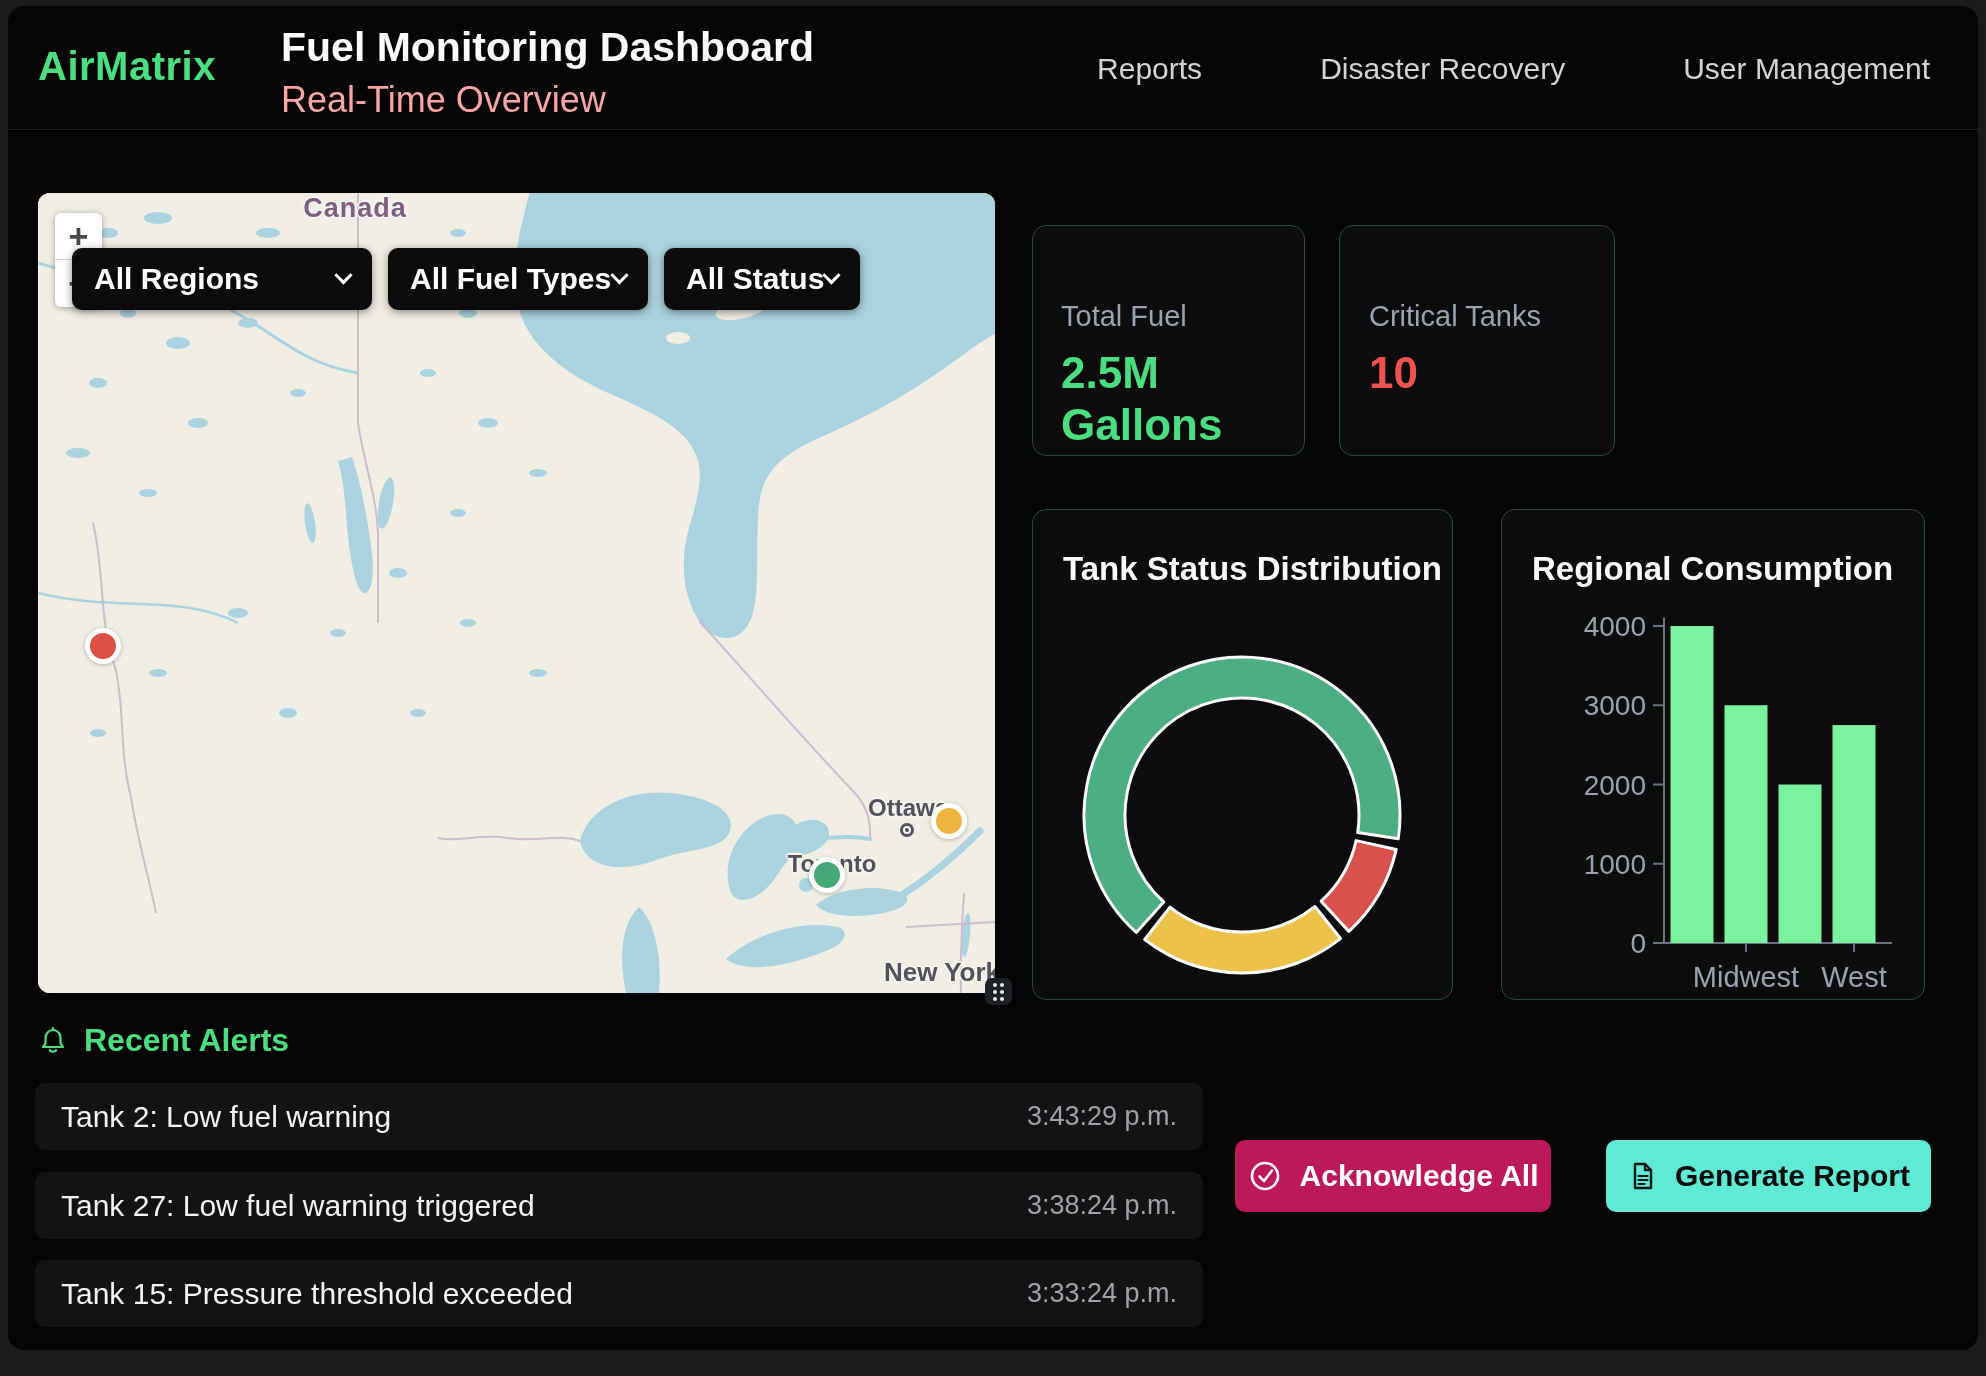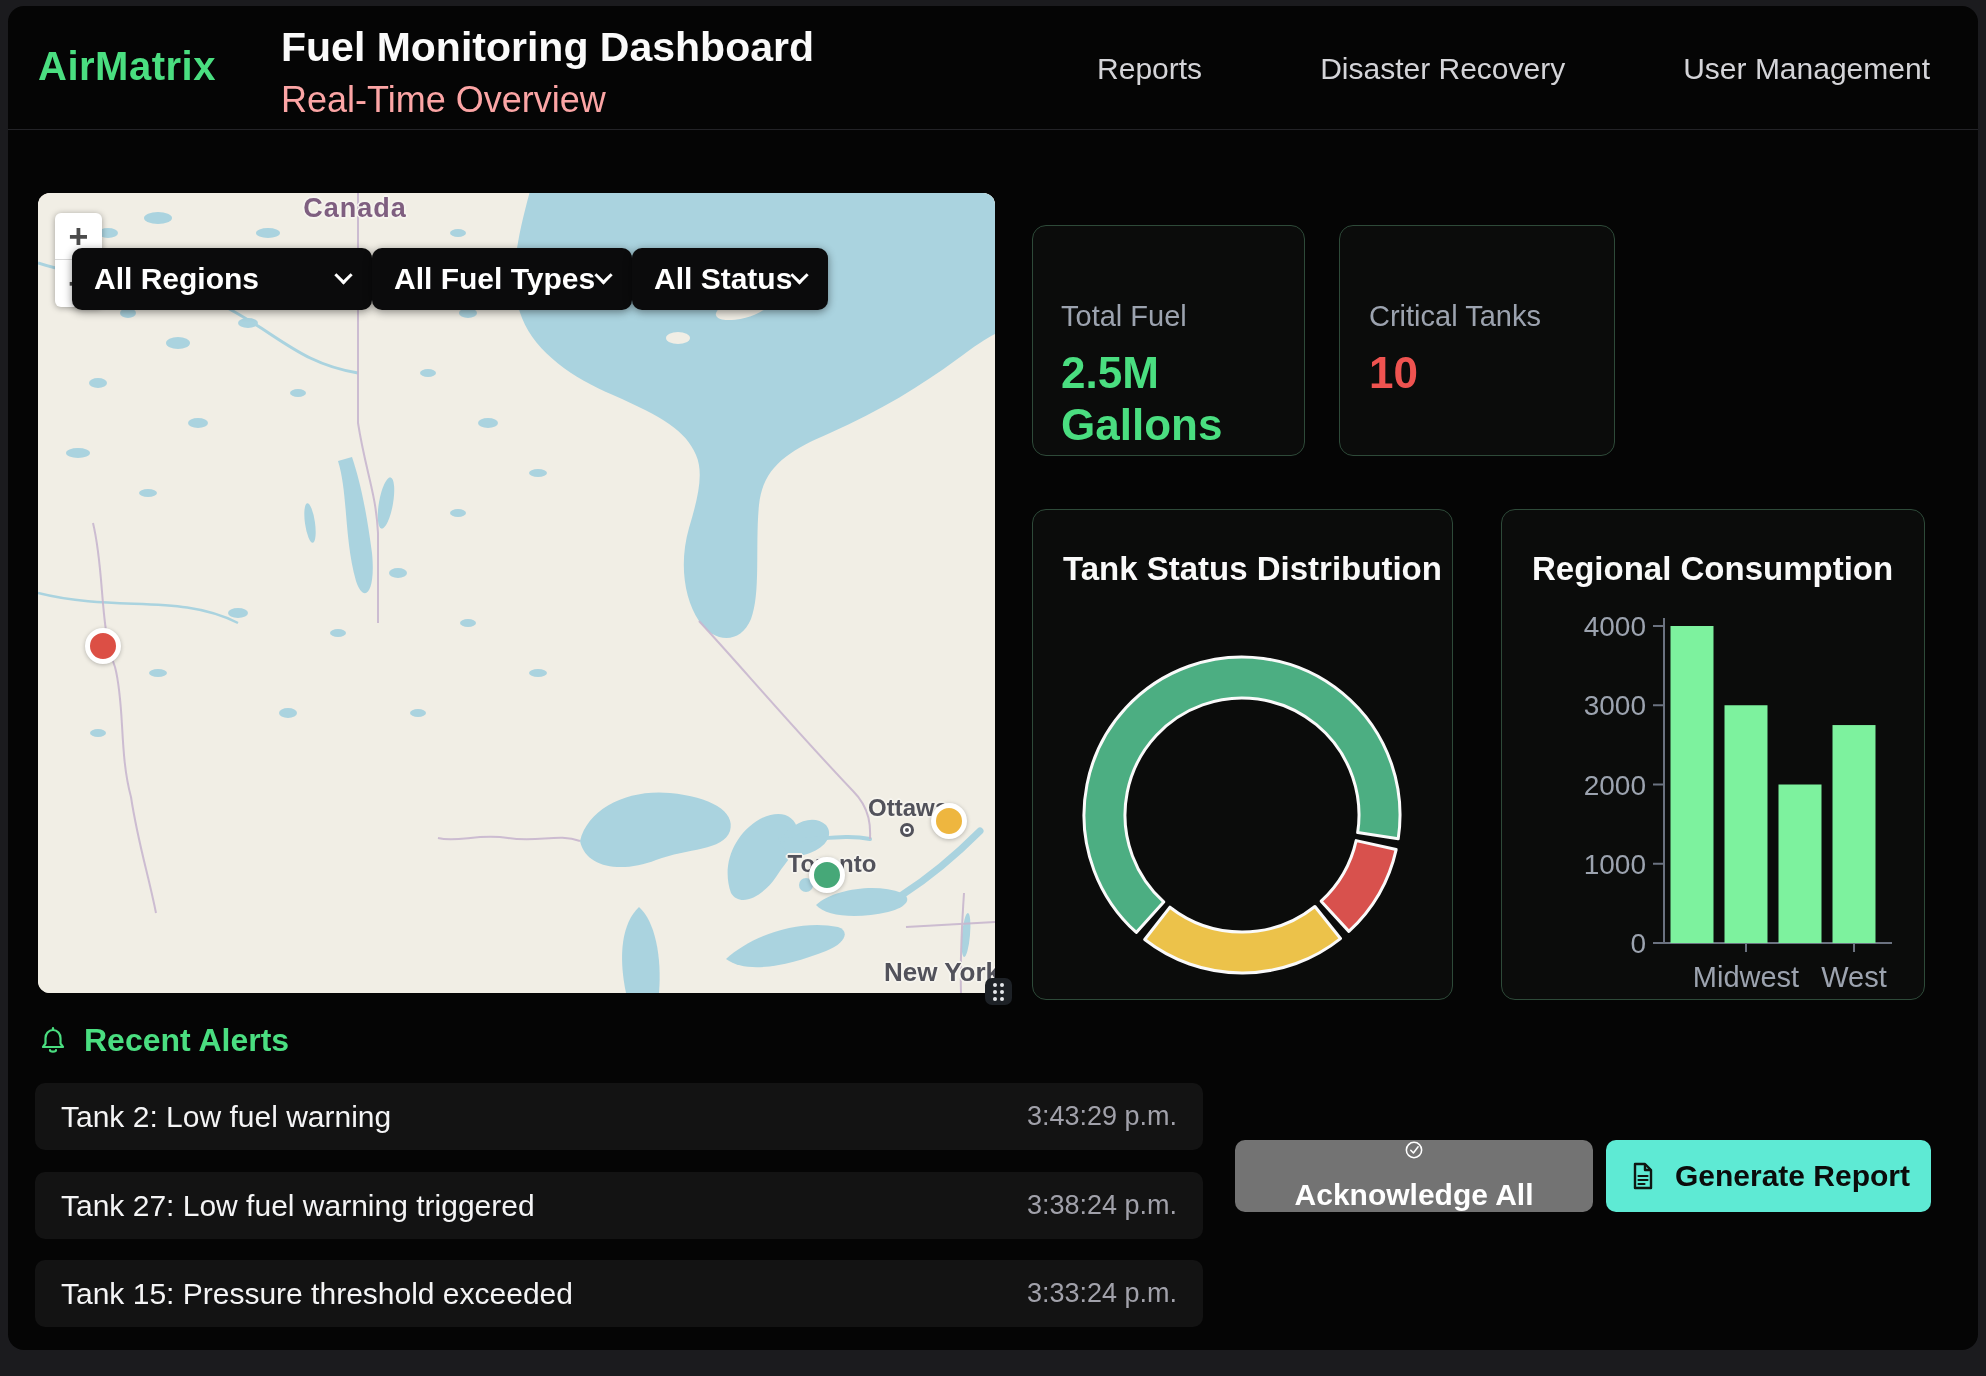--- a/index.html
+++ b/index.html
@@ -25,21 +25,21 @@
   .lbl-ottawa { left:800px; top:601px; width:140px; font-size:24px; }
   .lbl-toronto { left:724px; top:657px; width:140px; font-size:24px; }
   .lbl-newyork { left:824px; top:764px; width:160px; font-size:26px; }
   .city-dot { position:absolute; left:862px; top:630px; width:14px; height:14px; border:3px solid #52525b; background:#fff; border-radius:50%; }
   .city-dot::after { content:""; position:absolute; left:2px; top:2px; width:4px; height:4px; background:#52525b; border-radius:50%; }
   .marker { position:absolute; width:36px; height:36px; border:5px solid #fff; border-radius:50%; box-shadow:0 1px 4px rgba(0,0,0,.25); cursor:pointer; }
   .mk-red { left:47px; top:435px; } .mk-yellow { left:893px; top:610px; } .mk-green { left:771px; top:664px; }
   .zoomctl { position:absolute; left:17px; top:20px; width:47px; height:94px; background:#fff; border-radius:6px; box-shadow:0 1px 6px rgba(0,0,0,.35); z-index:2; }
   .zoombtn { width:100%; height:47px; display:flex; align-items:center; justify-content:center; font-size:34px; font-weight:700; color:#4b4b4b; cursor:pointer; }
   .zoombtn:first-child { border-bottom:1px solid #d7d7d7; }
-  .filters { position:absolute; left:34px; top:55px; display:flex; gap:0; z-index:3; }
+  .filters { position:absolute; left:34px; top:55px; display:flex; gap:16px; z-index:3; }
   .dd { height:62px; background:#0b0b0c; border-radius:10px; display:flex; align-items:center; justify-content:space-between; padding:0 22px; color:#fff; font-size:30px; font-weight:700; cursor:pointer; box-shadow:0 2px 8px rgba(0,0,0,.45); }
   .dd-regions { width:300px; } .dd-fuel { width:260px; } .dd-status { width:196px; }
   .chev { width:13px; height:13px; border-right:3px solid #fff; border-bottom:3px solid #fff; transform:rotate(45deg) translate(-3px,-3px); }
   .grip { position:absolute; left:977px; top:972px; width:27px; height:27px; background:#1d2126; border-radius:7px; display:grid; grid-template-columns:repeat(2,4px); grid-template-rows:repeat(3,4px); gap:3px; place-content:center; cursor:grab; z-index:4; }
   .grip i { background:#e5e7eb; border-radius:50%; }
 
   
   .stat-card { position:absolute; top:219px; height:231px; background:#0b0c0b; border:1px solid #2e4a39; border-radius:14px; padding:34px 28px; }
   .stat-0 { left:1024px; width:273px; } .stat-1 { left:1331px; width:276px;padding-left:29px; } .stat-2 { left:1639px; width:276px; }
   .stat-label { font-size:29px; font-weight:500; color:#9ca3af;margin-top:40px; }
@@ -56,21 +56,21 @@
   
   .alerts-header { position:absolute; left:30px; top:1016px; display:flex; align-items:center; gap:16px; }
   .alerts-title { font-size:32px; font-weight:700; color:#4ade80; }
   .alert-row { position:absolute; left:27px; width:1168px; height:67px; background:#131313; border-radius:10px; display:flex; align-items:center; justify-content:space-between; padding:0 26px; cursor:pointer; }
   .row-0 { top:1077px; } .row-1 { top:1166px; } .row-2 { top:1254px; }
   .alert-text { font-size:30px; font-weight:500; color:#f4f4f5; }
   .alert-time { font-size:27px; color:#a1a1aa; }
 
   
   .btn { position:absolute; top:1134px; height:72px; border-radius:10px; display:flex; align-items:center; justify-content:center; gap:18px; font-size:30px; font-weight:700; cursor:pointer; border:none; }
-  .btn-ack { left:1227px; width:358px; background:#737373; color:#fff;flex-direction:column; }
+  .btn-ack { left:1227px; width:316px; background:#be185d; color:#fff; }
   .btn-gen { left:1598px; width:325px; background:#5eead4; color:#0b0b0b; }
 </style>
 </head>
 <body>
 
 <div class="page">
   <div class="app">
 
     <div class="header">
       <div class="brand">AirMatrix</div>

